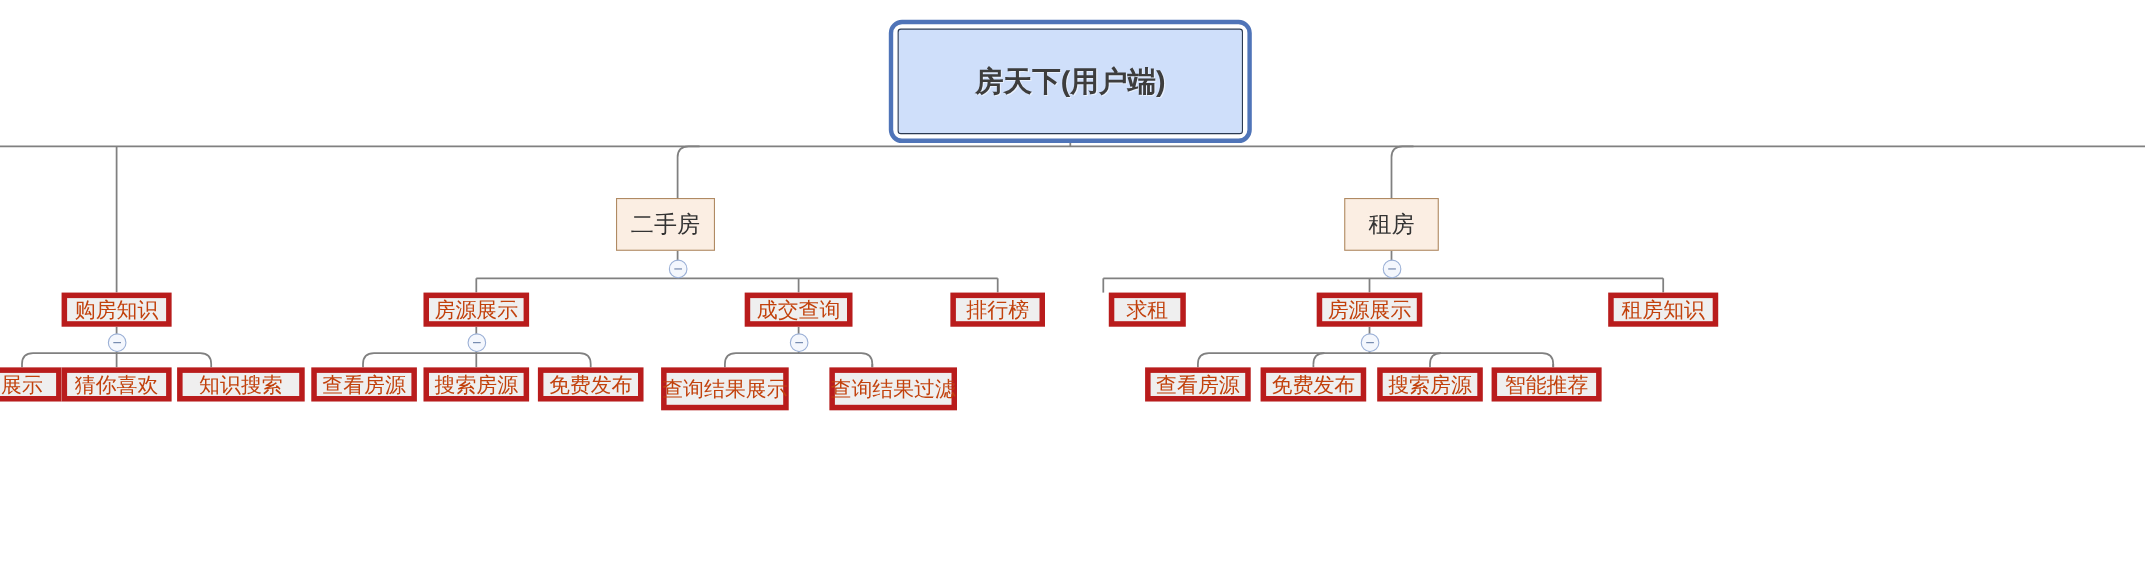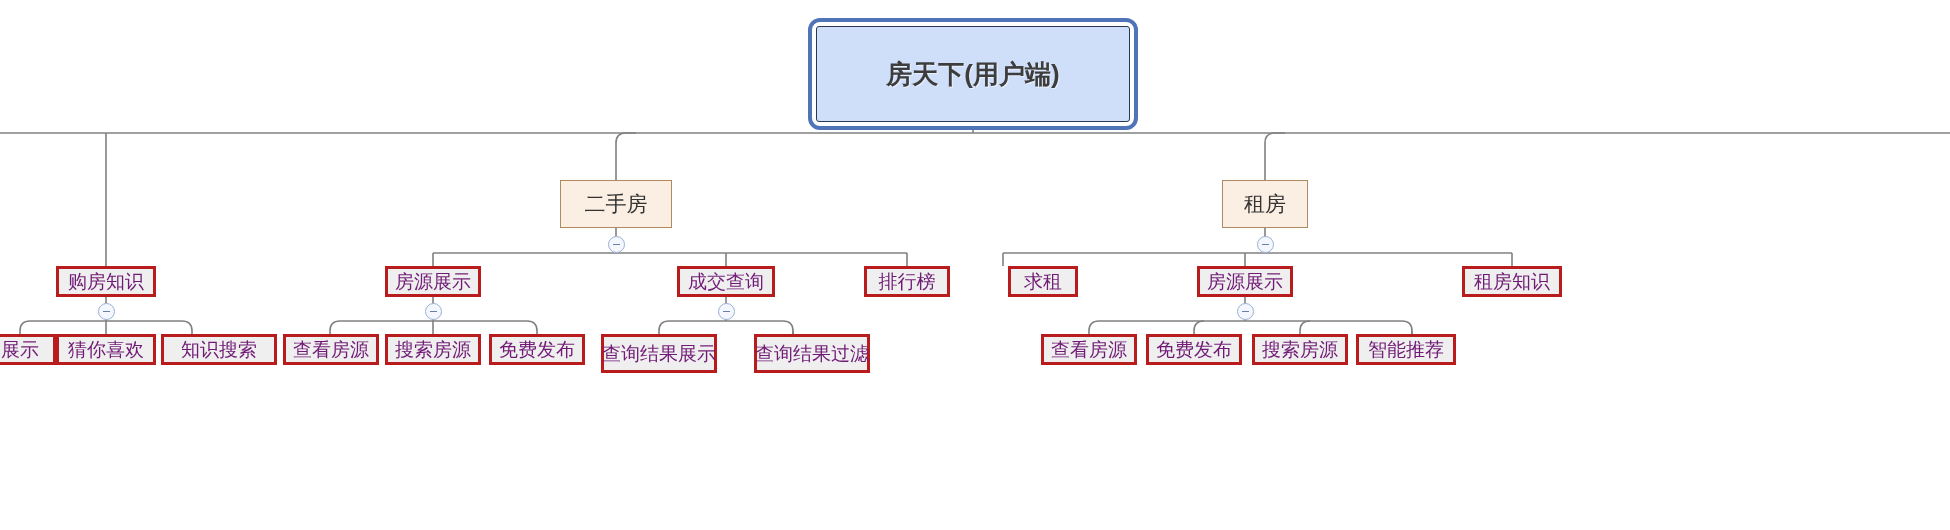--- a/index.html
+++ b/index.html
@@ -43,23 +43,23 @@
   .node.lvl2{
     background:#fbeee3;
     border:1px solid #b08a63;
     font-size:21px;
     color:#333;
   }
 
   
   .node.lvl3,.node.leaf{
     background:#efefef;
-    border:3px solid #b91c1c;
+    border:5px solid #b91c1c;
     font-size:19px;
-    color:#701a75;
+    color:#c2410c;
   }
   .node.leaf{font-size:19px;}
 
   
   .toggle{
     position:absolute;
     width:17px;height:17px;
     border-radius:50%;
     border:1px solid #9bb0d6;
     background:#f4f7fd;
@@ -126,21 +126,21 @@
       <path d="M 1300 331 L 1300 334"></path>
       <path d="M 1412 331 L 1412 334"></path>
     </g>
   </svg>
 
   <div class="root-sel" style="left:808px;top:18px;width:330px;height:112px;"></div>
   <div class="node root" style="left:816px;top:26px;width:314px;height:96px;">
     <span>房天下(用户端)</span>
   </div>
 
-  <div class="node lvl2" style="left:560px;top:180px;width:112px;height:48px;">
+  <div class="node lvl2" style="left:560px;top:180px;width:90px;height:48px;">
     <span>二手房</span>
   </div>
   <div class="node lvl2" style="left:1222px;top:180px;width:86px;height:48px;">
     <span>租房</span>
   </div>
 
   <div class="toggle" style="left:608px;top:236px;">
       <i></i>
     </div>
   <div class="toggle" style="left:1257px;top:236px;">

